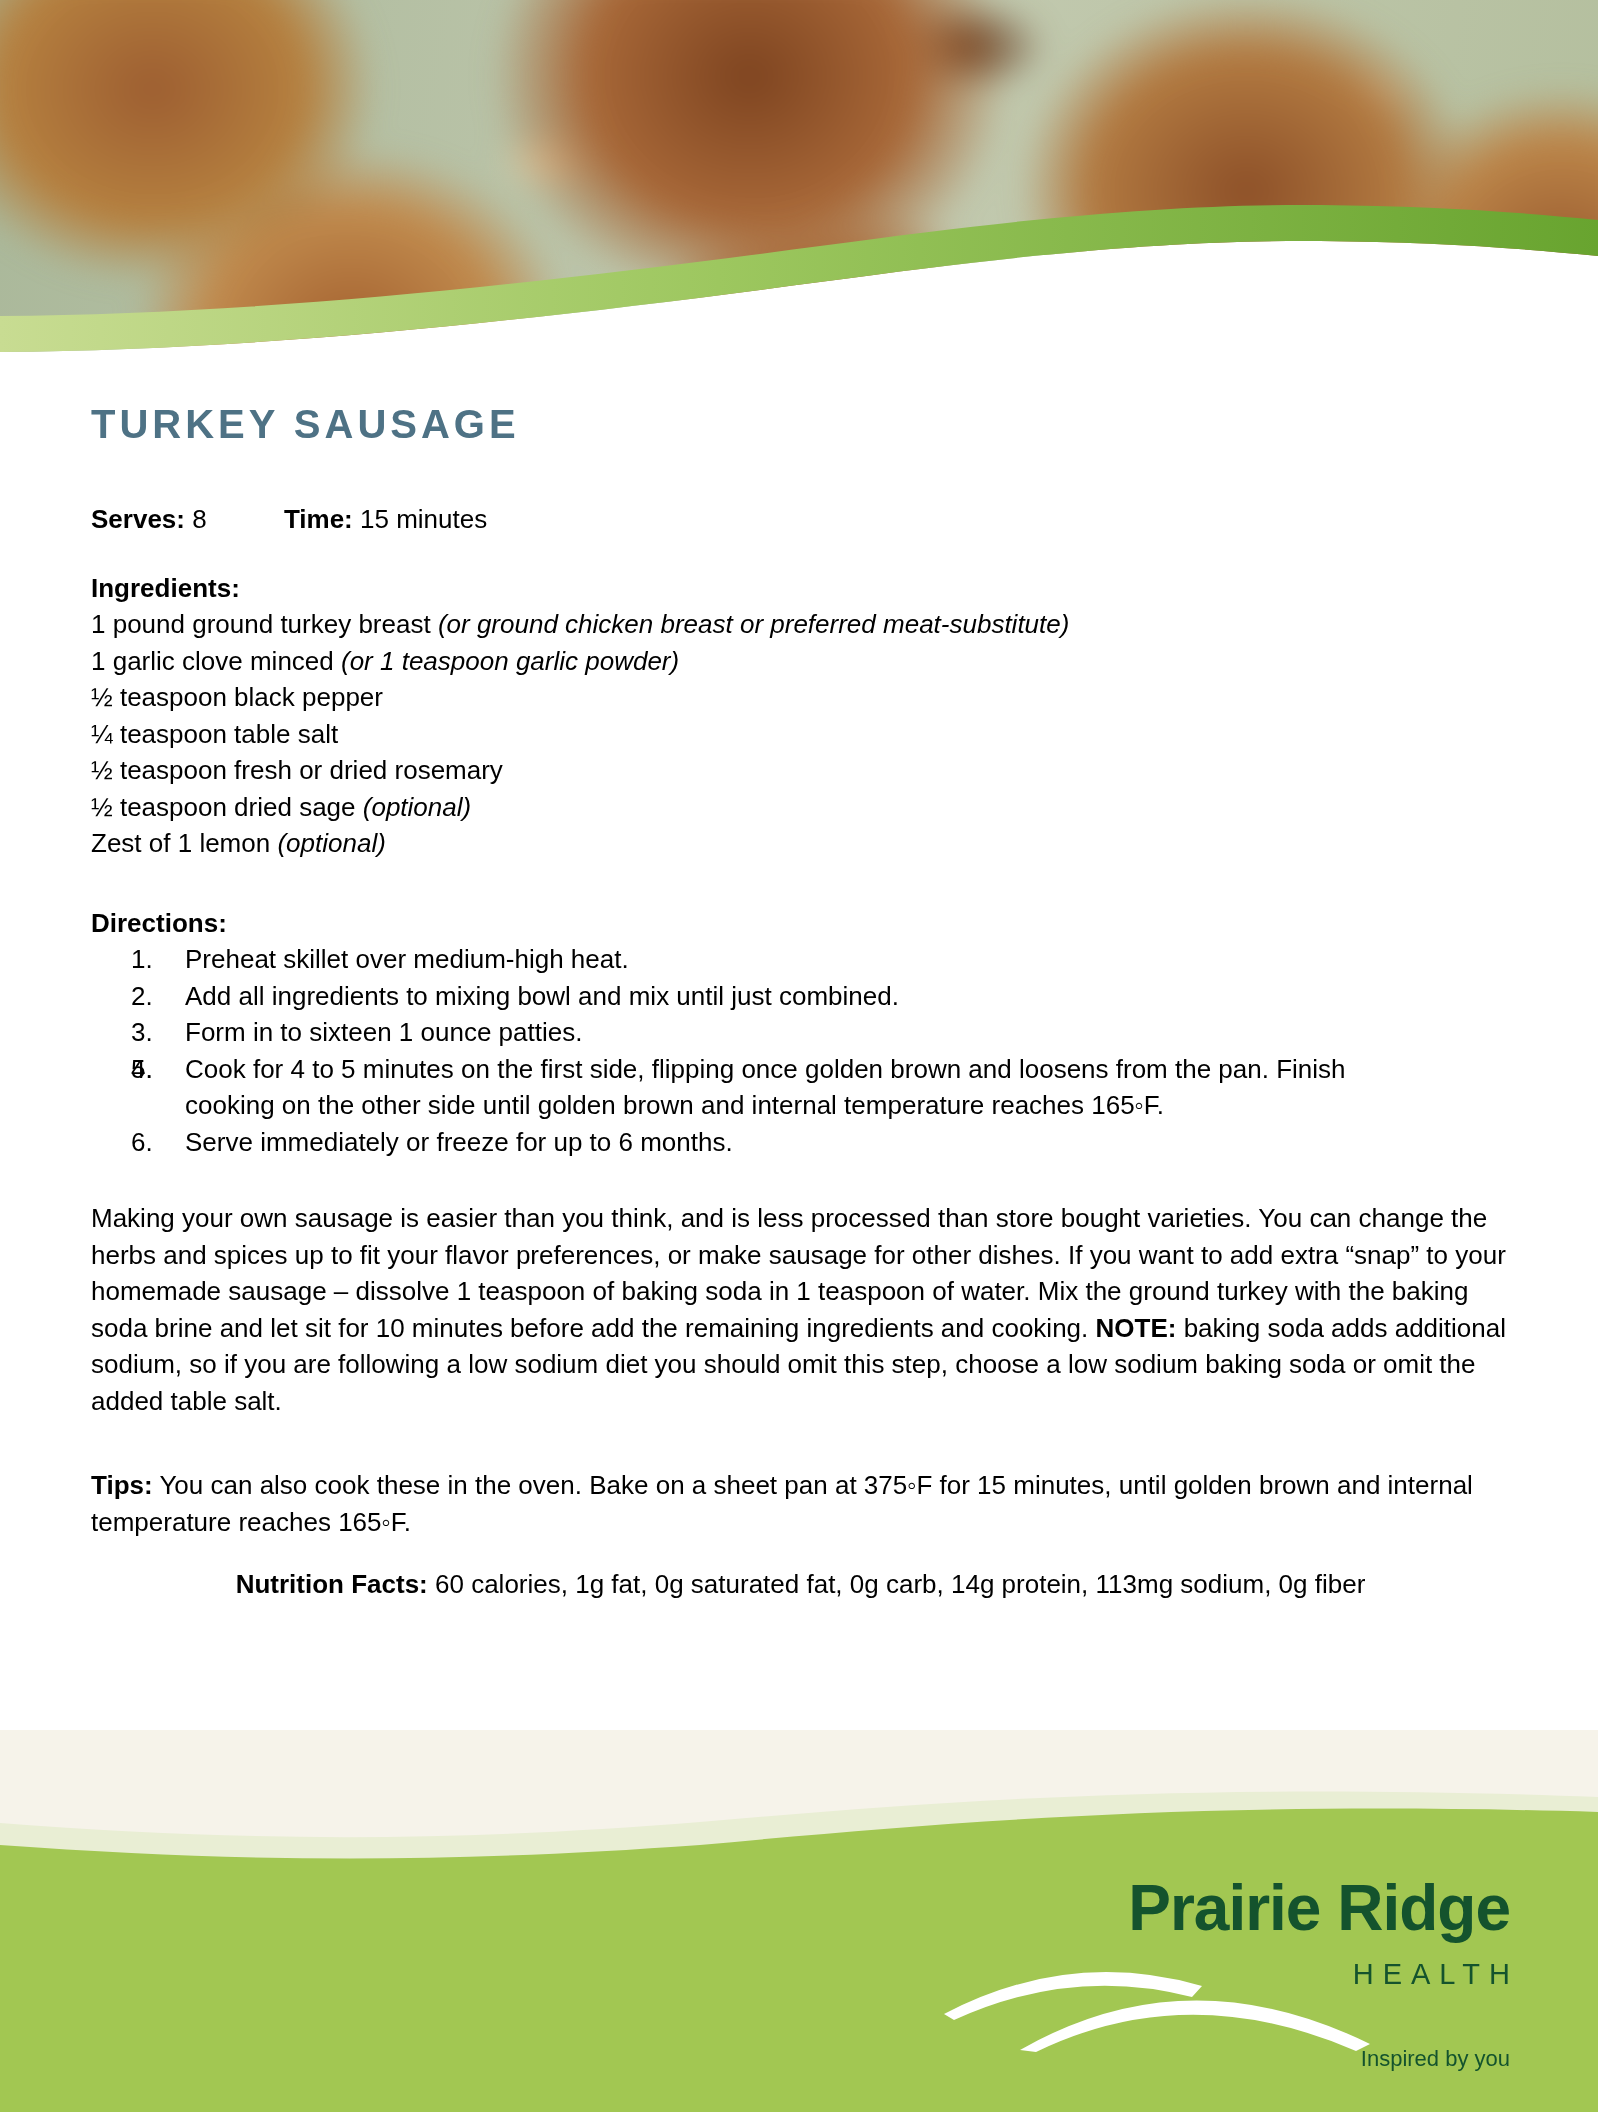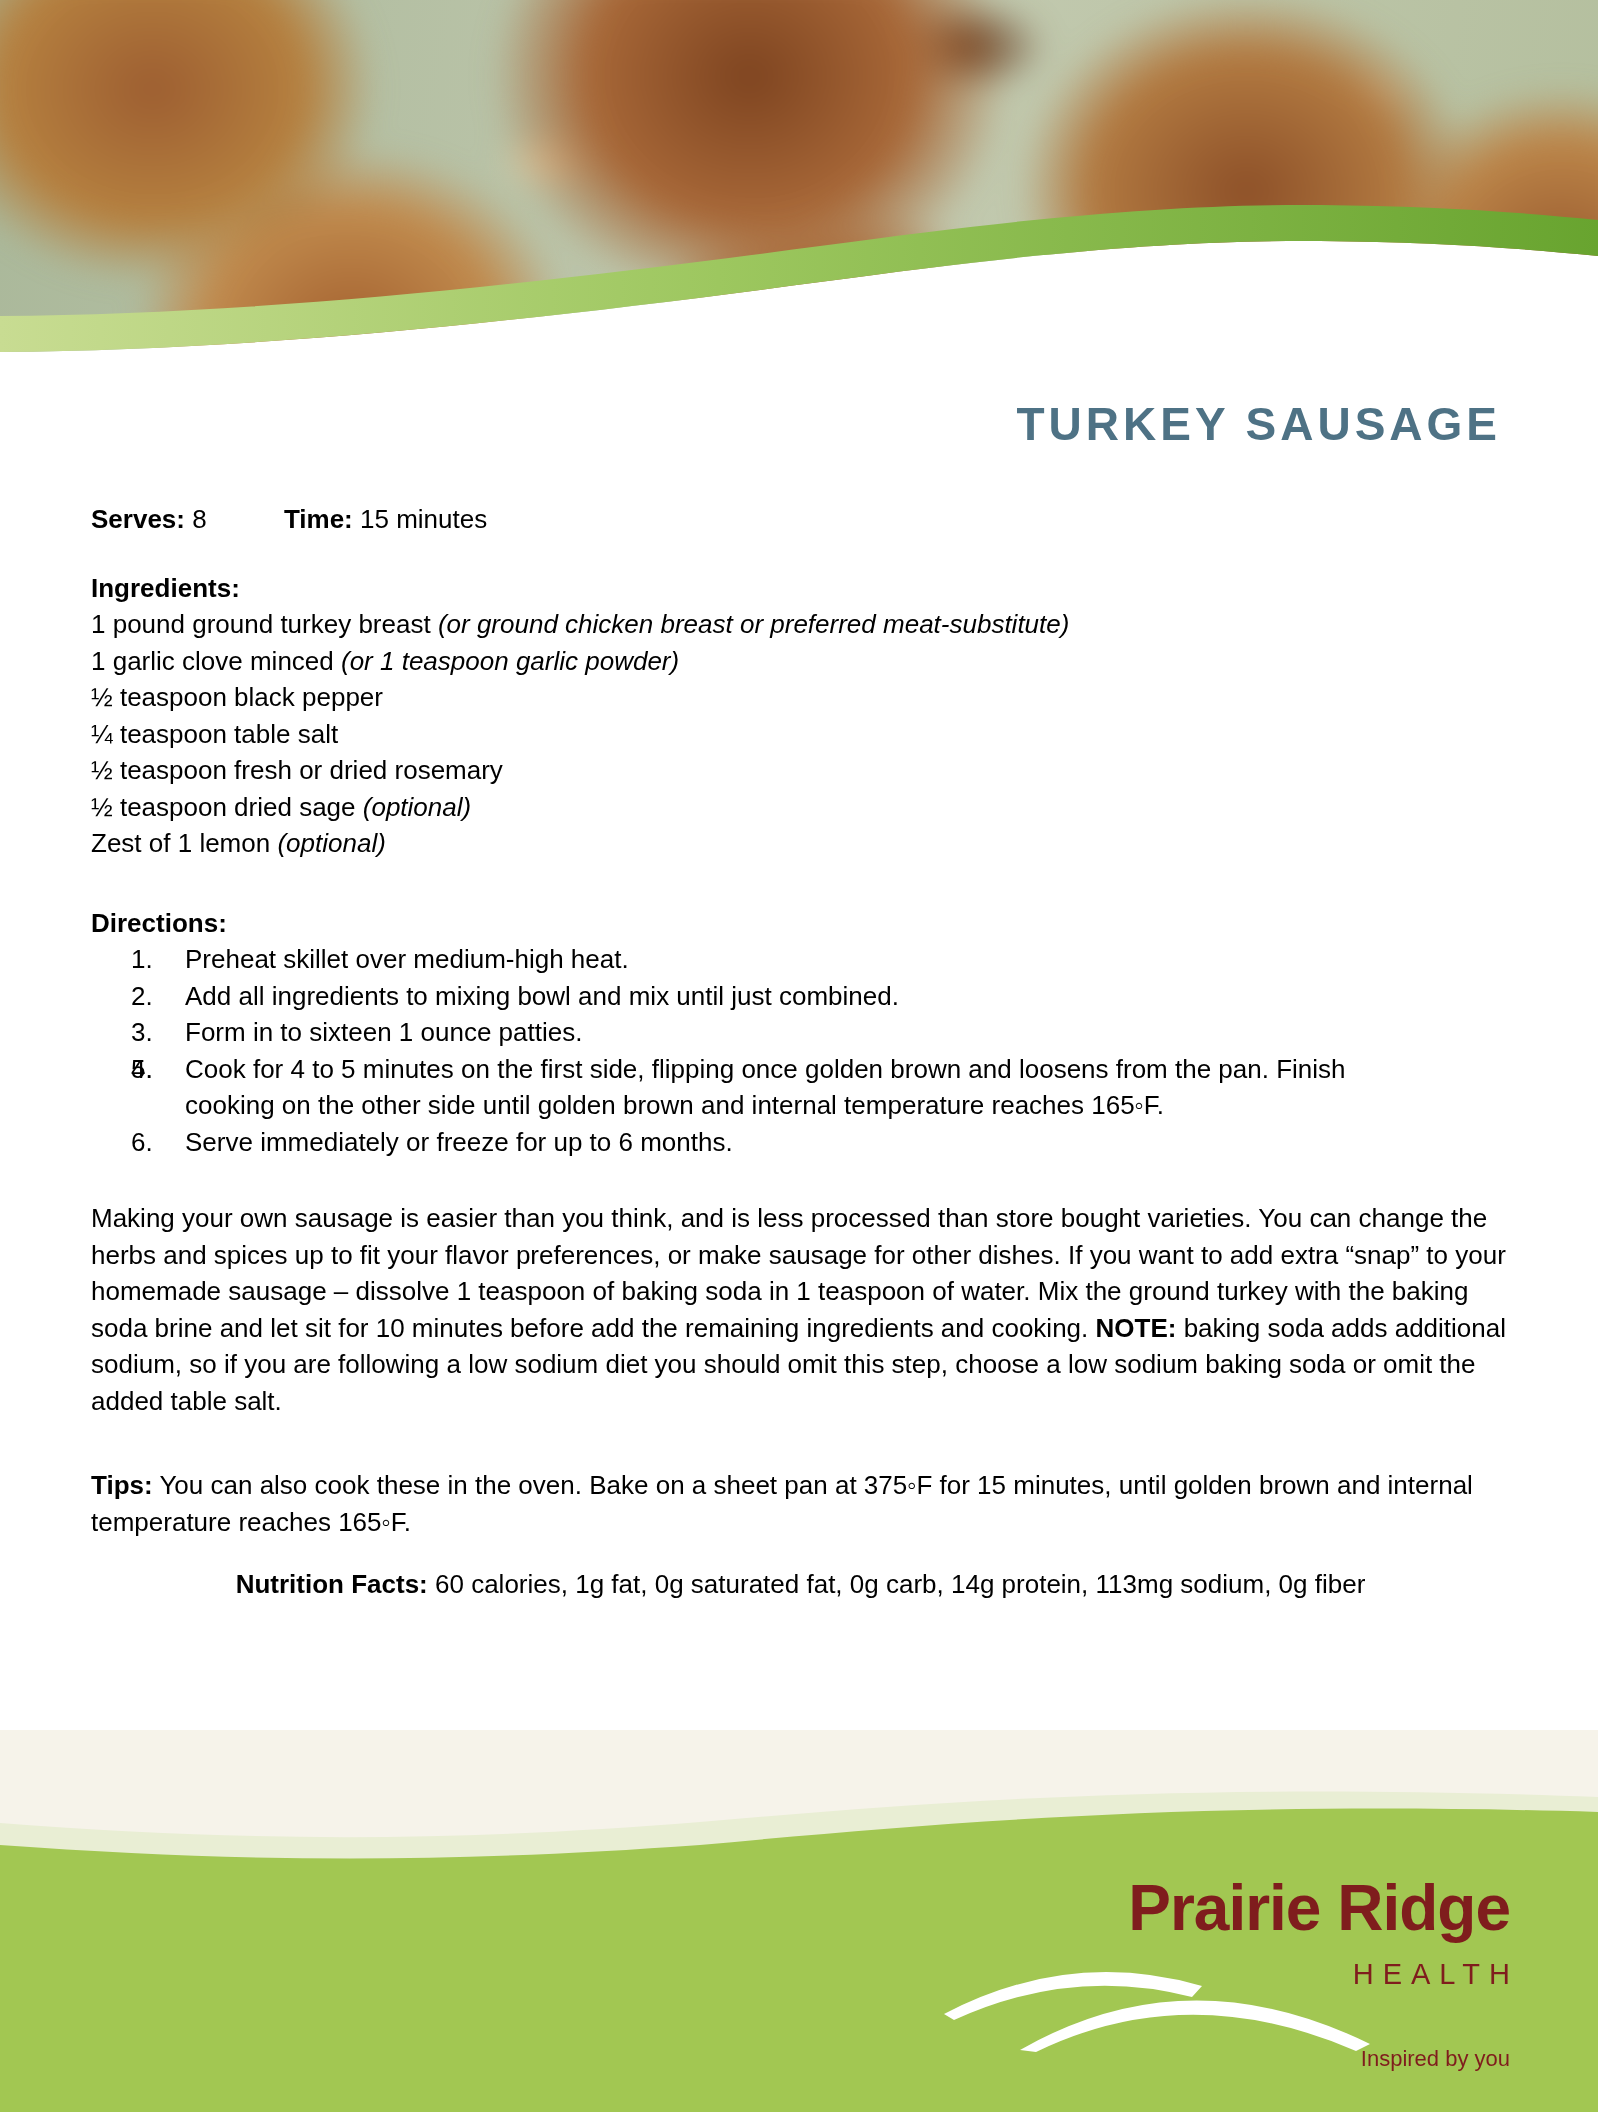--- a/index.html
+++ b/index.html
@@ -23,41 +23,41 @@
       radial-gradient(ellipse 250px 230px at 96% 68%, #9a5c2f 0%, #bb8448 50%, rgba(187,132,72,0) 75%),
       radial-gradient(ellipse 90px 60px at 20% 62%, #3a2313 0%, rgba(58,35,19,0) 70%),
       radial-gradient(ellipse 120px 70px at 60% 18%, #5e3116 0%, rgba(94,49,22,0) 70%),
       radial-gradient(ellipse 80px 50px at 35% 45%, #e3cfa5 0%, rgba(227,207,165,0) 70%),
       radial-gradient(ellipse 70px 45px at 84% 30%, #e8d9b8 0%, rgba(232,217,184,0) 70%);
   }
   .header-wave{position:absolute;left:0;bottom:0;width:1598px;height:365px;}
   
   .content{position:relative;padding:0 88px 0 91px;font-size:26px;line-height:36.5px;}
   .page-title{
-    margin:33px 9px 0 0;text-align:right;
-    font-size:46px;line-height:53px;font-weight:bold;letter-spacing:4px;
+    margin:33px 0 0 0;text-align:left;
+    font-size:40px;line-height:53px;font-weight:bold;letter-spacing:4px;
     color:var(--title_blue,#4e7285);
   }
   .meta-line{margin-top:50px;}
   .meta-time{margin-left:70px;}
   b{font-weight:bold;}
   .section-heading{margin-top:32px;font-weight:bold;}
   .ing-list{margin:0;padding:0;list-style:none;}
   .ing-note{font-style:italic;}
   .dir-heading{margin-top:43px;font-weight:bold;}
   .dir-list{margin:0;padding:0;list-style:none;max-width:1330px;}
   .dir-list li{position:relative;padding-left:94px;}
   .dir-num{position:absolute;left:40px;width:40px;text-align:left;}
   .body-para{margin-top:40px;}
   .tips-para{margin-top:48px;}
   .nutrition-para{margin-top:25px;text-align:center;}
   
   .footer{position:absolute;left:0;top:1730px;width:1598px;height:382px;}
   .footer-svg{position:absolute;inset:0;}
-  .footer-brand{position:absolute;top:0;right:88px;width:520px;height:100%;color:#7f1d1d;}
+  .footer-brand{position:absolute;top:0;right:88px;width:520px;height:100%;color:#14532d;}
   .brand-name{
     position:absolute;top:146px;right:0;margin:0;
     font-size:64px;line-height:64px;font-weight:bold;letter-spacing:-1px;white-space:nowrap;
   }
   .brand-sub{
     position:absolute;top:228px;right:-9px;margin:0;
     font-size:29px;letter-spacing:9px;font-weight:normal;white-space:nowrap;
   }
   .brand-swoosh{position:absolute;top:222px;right:128px;width:440px;height:100px;}
   .brand-tagline{

